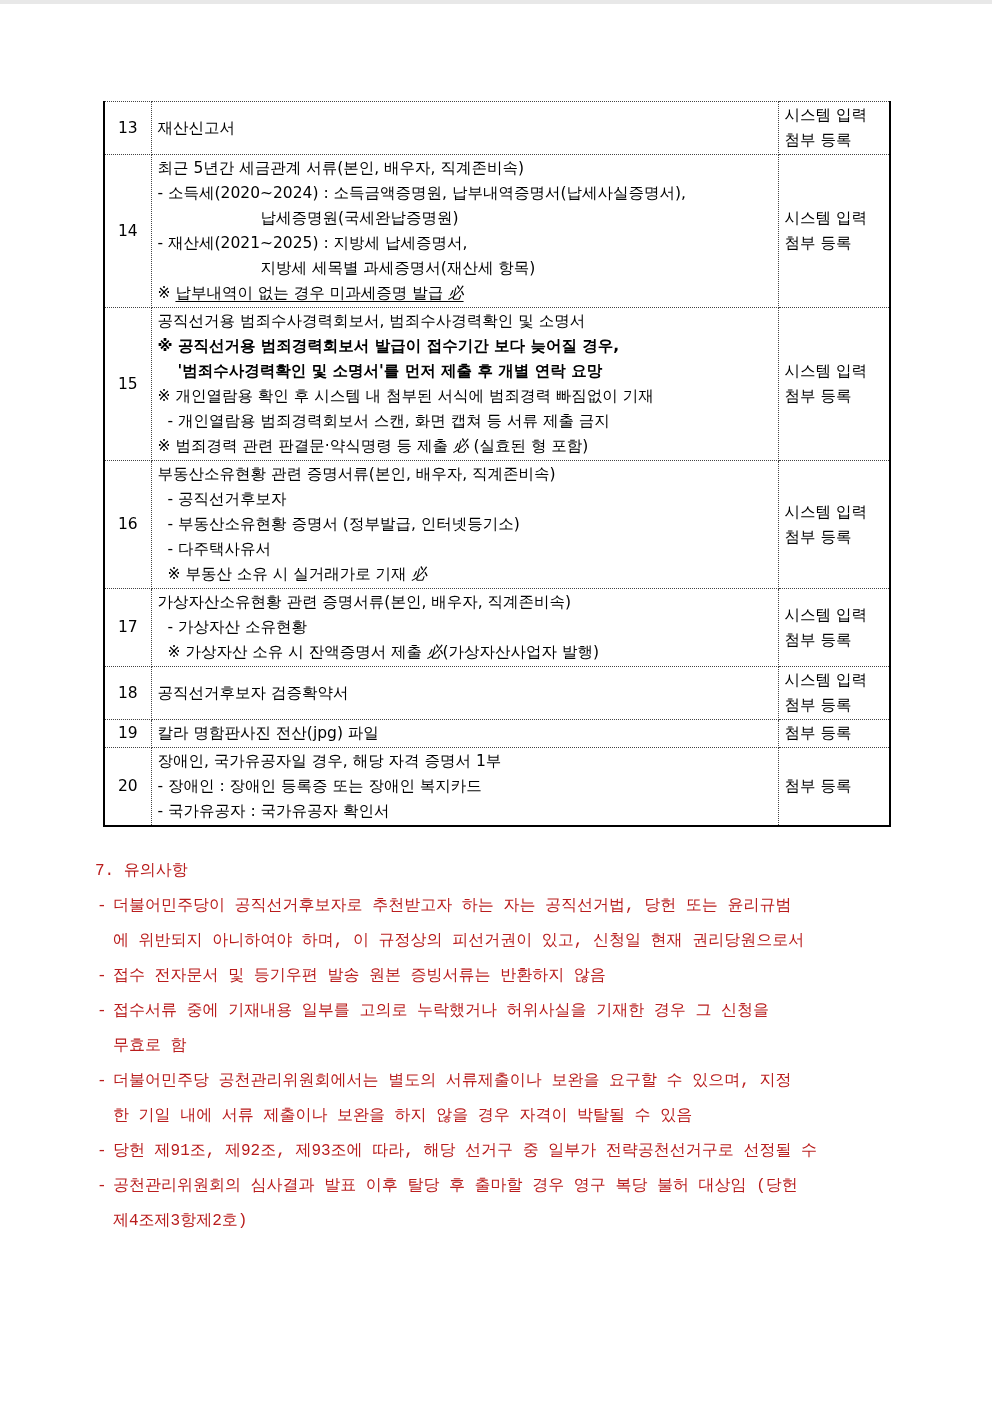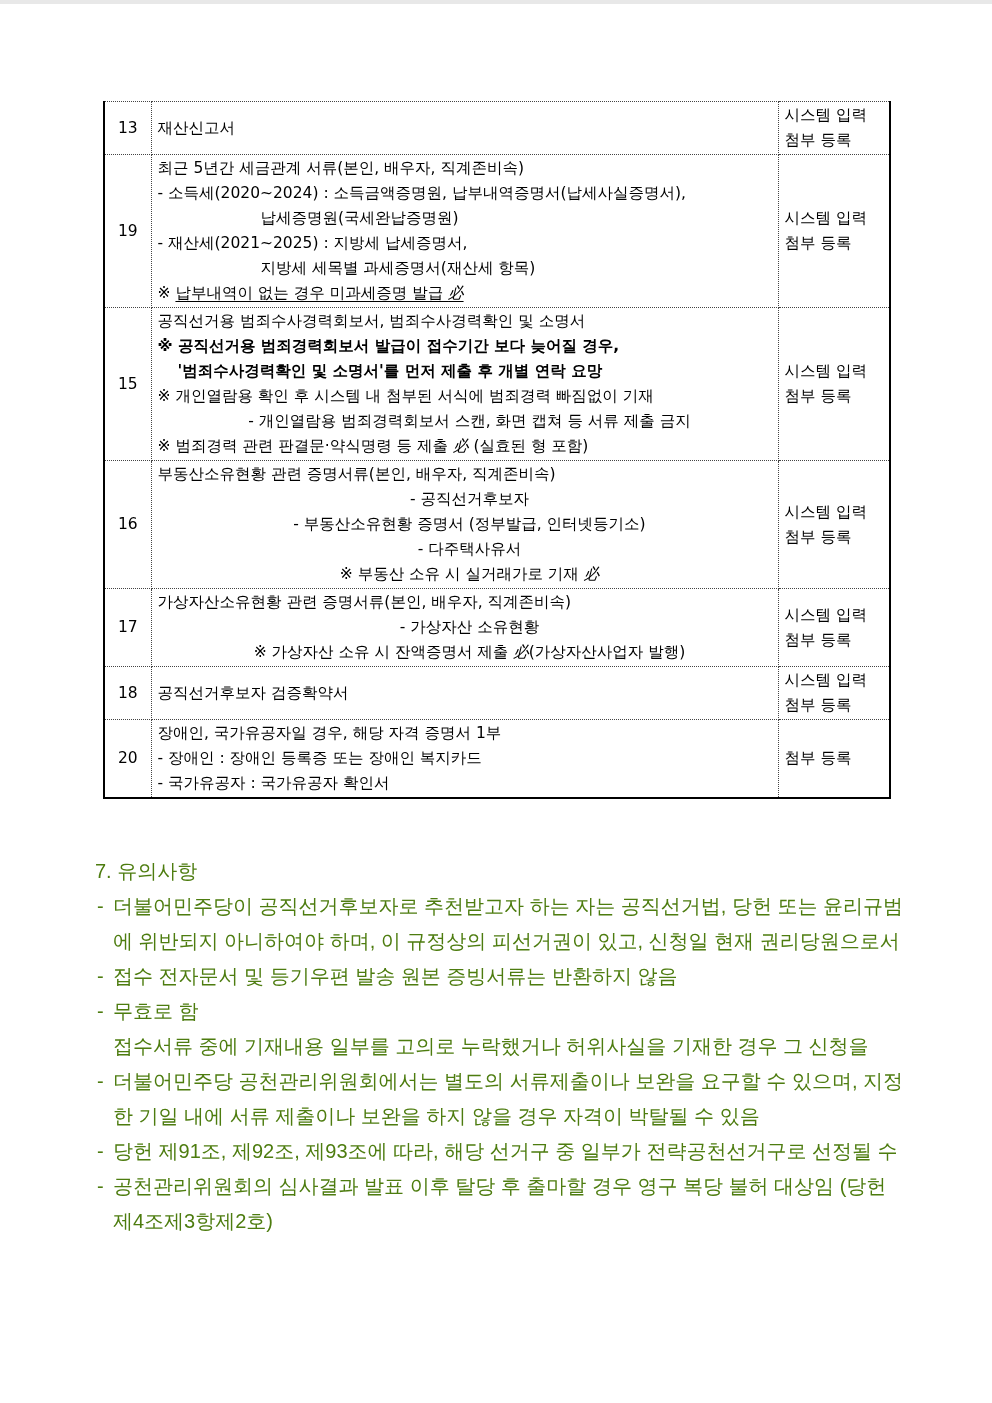--- a/index.html
+++ b/index.html
@@ -28,37 +28,37 @@
   table.doc-table td {
     border: 1px dotted #444;
     padding: 1px 6px;
     vertical-align: middle;
     font-size: 15.5px;
     line-height: 25px;
   }
   td.col-no  { text-align: center; font-size: 15px; }
   td.col-act { text-align: left; padding: 1px 2px; }
   .line { white-space: nowrap; }
-  .ind1 { padding-left: 10px; text-align: center; }
+  .ind1 { padding-left: 10px; }
   .ind2 { padding-left: 20px; }
   .ind3 { padding-left: 103px; }
   .bold { font-weight: bold; }
   .und  { text-decoration: underline; text-underline-offset: 3px; }
   .ital { font-style: italic; font-family: "DejaVu Serif", "Liberation Serif", serif; }
 
   
   .notes {
     position: absolute;
     left: 95px;
     top: 850px;
     width: 816px;
-    font-family: Liberation Sans, sans-serif;
-    font-size: 20px;
+    font-family: Liberation Mono, monospace;
+    font-size: 16px;
     line-height: 35px;
-    color: #4d7c0f;
+    color: #b91c1c;
   }
   .notes-heading { white-space: nowrap; }
   .note-item { position: relative; padding-left: 18px; }
   .note-item .dash {
     position: absolute;
     left: 2px;
     top: 0;
     width: 14px;
   }
   .note-line { white-space: nowrap; }
@@ -79,21 +79,21 @@
           <td class="col-no">13</td>
           <td class="col-desc">
             <div class="line"><span>재산신고서</span></div>
           </td>
           <td class="col-act">
             <div class="line">시스템 입력</div>
             <div class="line">첨부 등록</div>
           </td>
         </tr>
         <tr>
-          <td class="col-no">19</td>
+          <td class="col-no">14</td>
           <td class="col-desc">
             <div class="line"><span>최근 5년간 세금관계 서류(본인, 배우자, 직계존비속)</span></div>
             <div class="line"><span>- 소득세(2020~2024) : 소득금액증명원, 납부내역증명서(납세사실증명서),</span></div>
             <div class="line ind3"><span>납세증명원(국세완납증명원)</span></div>
             <div class="line"><span>- 재산세(2021~2025) : 지방세 납세증명서,</span></div>
             <div class="line ind3"><span>지방세 세목별 과세증명서(재산세 항목)</span></div>
             <div class="line"><span>※ </span><span class="und">납부내역이 없는 경우 미과세증명 발급 </span><span class="und ital">必</span></div>
           </td>
           <td class="col-act">
             <div class="line">시스템 입력</div>
@@ -145,20 +145,29 @@
           <td class="col-no">18</td>
           <td class="col-desc">
             <div class="line"><span>공직선거후보자 검증확약서</span></div>
           </td>
           <td class="col-act">
             <div class="line">시스템 입력</div>
             <div class="line">첨부 등록</div>
           </td>
         </tr>
         <tr>
+          <td class="col-no">19</td>
+          <td class="col-desc">
+            <div class="line"><span>칼라 명함판사진 전산(jpg) 파일</span></div>
+          </td>
+          <td class="col-act">
+            <div class="line">첨부 등록</div>
+          </td>
+        </tr>
+        <tr>
           <td class="col-no">20</td>
           <td class="col-desc">
             <div class="line"><span>장애인, 국가유공자일 경우, 해당 자격 증명서 1부</span></div>
             <div class="line"><span>- 장애인 : 장애인 등록증 또는 장애인 복지카드</span></div>
             <div class="line"><span>- 국가유공자 : 국가유공자 확인서</span></div>
           </td>
           <td class="col-act">
             <div class="line">첨부 등록</div>
           </td>
         </tr>
@@ -172,22 +181,22 @@
           <span class="dash">-</span>
           <div class="note-line">더불어민주당이 공직선거후보자로 추천받고자 하는 자는 공직선거법, 당헌 또는 윤리규범</div>
           <div class="note-line">에 위반되지 아니하여야 하며, 이 규정상의 피선거권이 있고, 신청일 현재 권리당원으로서</div>
         </div>
         <div class="note-item">
           <span class="dash">-</span>
           <div class="note-line">접수 전자문서 및 등기우편 발송 원본 증빙서류는 반환하지 않음</div>
         </div>
         <div class="note-item">
           <span class="dash">-</span>
+          <div class="note-line">접수서류 중에 기재내용 일부를 고의로 누락했거나 허위사실을 기재한 경우 그 신청을</div>
           <div class="note-line">무효로 함</div>
-          <div class="note-line">접수서류 중에 기재내용 일부를 고의로 누락했거나 허위사실을 기재한 경우 그 신청을</div>
         </div>
         <div class="note-item">
           <span class="dash">-</span>
           <div class="note-line">더불어민주당 공천관리위원회에서는 별도의 서류제출이나 보완을 요구할 수 있으며, 지정</div>
           <div class="note-line">한 기일 내에 서류 제출이나 보완을 하지 않을 경우 자격이 박탈될 수 있음</div>
         </div>
         <div class="note-item">
           <span class="dash">-</span>
           <div class="note-line">당헌 제91조, 제92조, 제93조에 따라, 해당 선거구 중 일부가 전략공천선거구로 선정될 수</div>
         </div>

